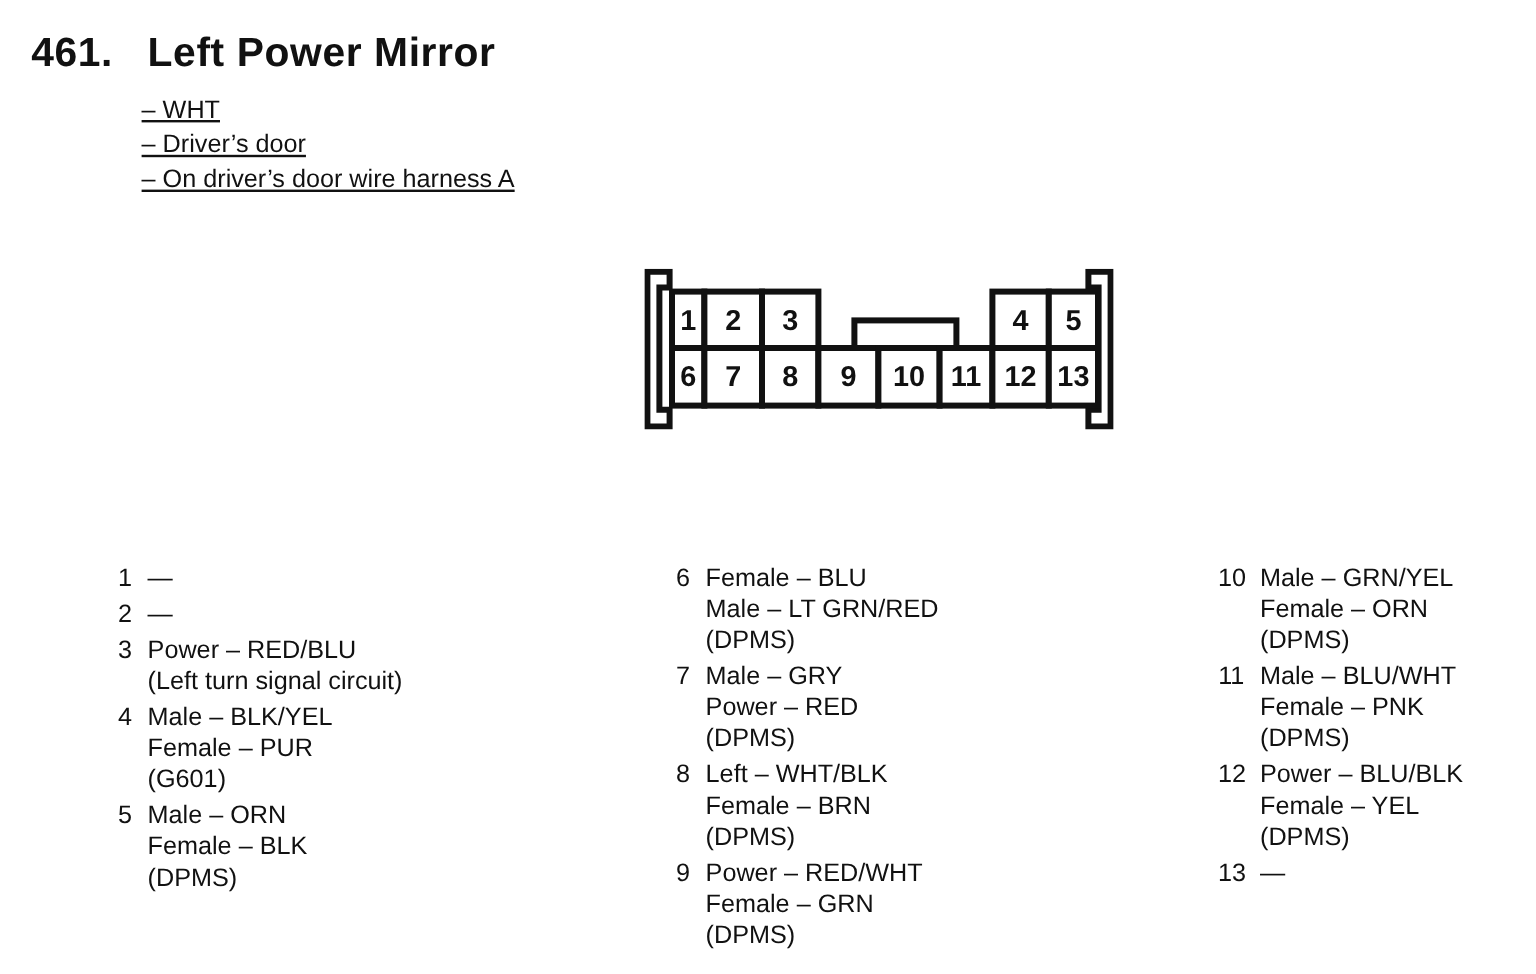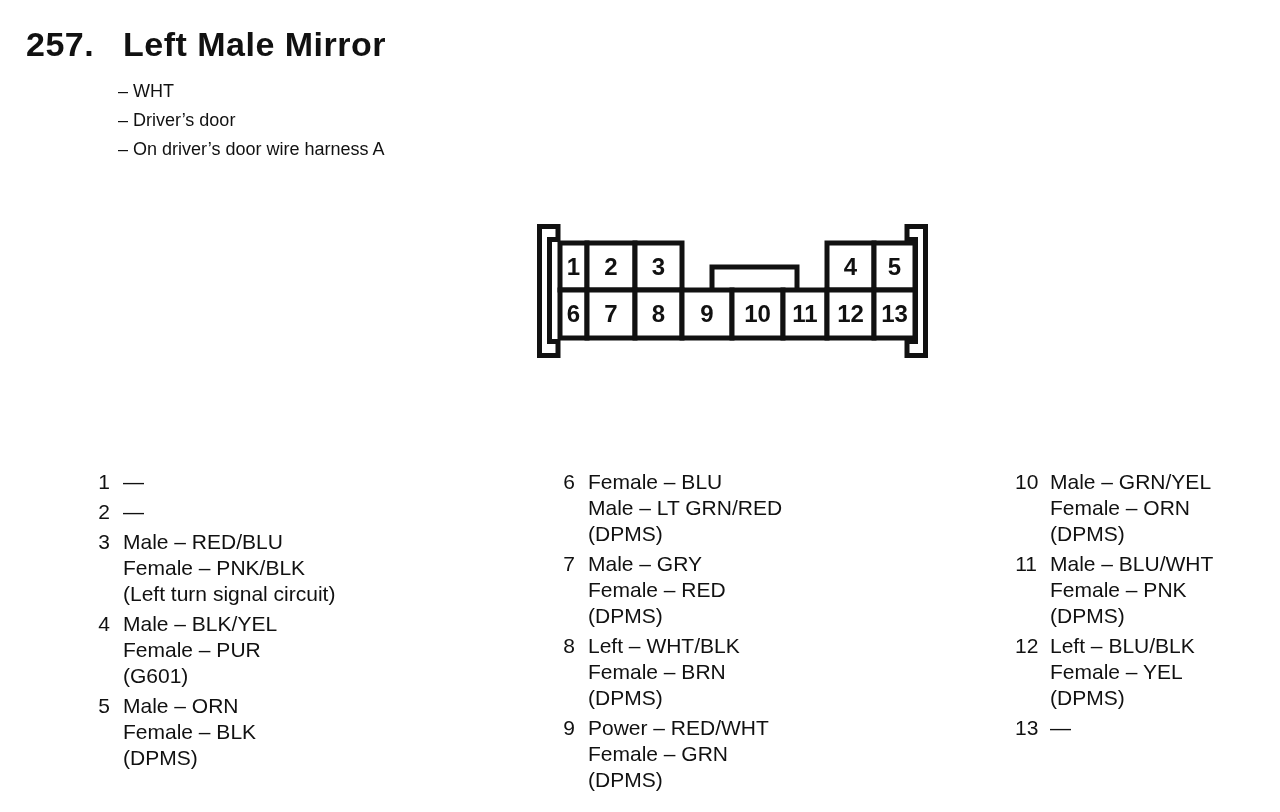--- a/index.html
+++ b/index.html
@@ -21,23 +21,24 @@
     font-size: 34px;
     letter-spacing: 0.5px;
     line-height: 1.1;
     white-space: nowrap;
   }
   .heading .section-num { width: 97px; }
 
   
   .details {
     position: absolute; left: 118px; top: 77px;
-    font-size: 18px;
+    font-size: 21px;
     line-height: 29px;
     white-space: nowrap;
+    text-decoration: underline;
   }
 
   
   .connector {
     position: absolute; left: 537px; top: 224px;
     width: 391px; height: 134px;
   }
   .connector svg { display: block; }
 
   
@@ -56,22 +57,22 @@
     text-align: right;
     margin-right: 13px;
   }
 </style>
 </head>
 <body>
 
 <div class="page">
 
   <div class="heading">
-    <span class="section-num">257.</span>
-    <span>Left Male Mirror</span>
+    <span class="section-num">461.</span>
+    <span>Left Power Mirror</span>
   </div>
 
   <div class="details">
     <div>– WHT</div>
     <div>– Driver’s door</div>
     <div>– On driver’s door wire harness A</div>
   </div>
 
   <div class="connector">
     <svg width="391" height="134" viewBox="0 0 391 134">
@@ -123,22 +124,21 @@
     </div>
     <div class="pin-item">
       <span class="pin-num">2</span>
       <div class="pin-lines">
         <div>—</div>
       </div>
     </div>
     <div class="pin-item">
       <span class="pin-num">3</span>
       <div class="pin-lines">
-        <div>Male – RED/BLU</div>
-        <div>Female – PNK/BLK</div>
+        <div>Power – RED/BLU</div>
         <div>(Left turn signal circuit)</div>
       </div>
     </div>
     <div class="pin-item">
       <span class="pin-num">4</span>
       <div class="pin-lines">
         <div>Male – BLK/YEL</div>
         <div>Female – PUR</div>
         <div>(G601)</div>
       </div>
@@ -159,21 +159,21 @@
       <div class="pin-lines">
         <div>Female – BLU</div>
         <div>Male – LT GRN/RED</div>
         <div>(DPMS)</div>
       </div>
     </div>
     <div class="pin-item">
       <span class="pin-num">7</span>
       <div class="pin-lines">
         <div>Male – GRY</div>
-        <div>Female – RED</div>
+        <div>Power – RED</div>
         <div>(DPMS)</div>
       </div>
     </div>
     <div class="pin-item">
       <span class="pin-num">8</span>
       <div class="pin-lines">
         <div>Left – WHT/BLK</div>
         <div>Female – BRN</div>
         <div>(DPMS)</div>
       </div>
@@ -201,21 +201,21 @@
       <span class="pin-num">11</span>
       <div class="pin-lines">
         <div>Male – BLU/WHT</div>
         <div>Female – PNK</div>
         <div>(DPMS)</div>
       </div>
     </div>
     <div class="pin-item">
       <span class="pin-num">12</span>
       <div class="pin-lines">
-        <div>Left – BLU/BLK</div>
+        <div>Power – BLU/BLK</div>
         <div>Female – YEL</div>
         <div>(DPMS)</div>
       </div>
     </div>
     <div class="pin-item">
       <span class="pin-num">13</span>
       <div class="pin-lines">
         <div>—</div>
       </div>
     </div>

